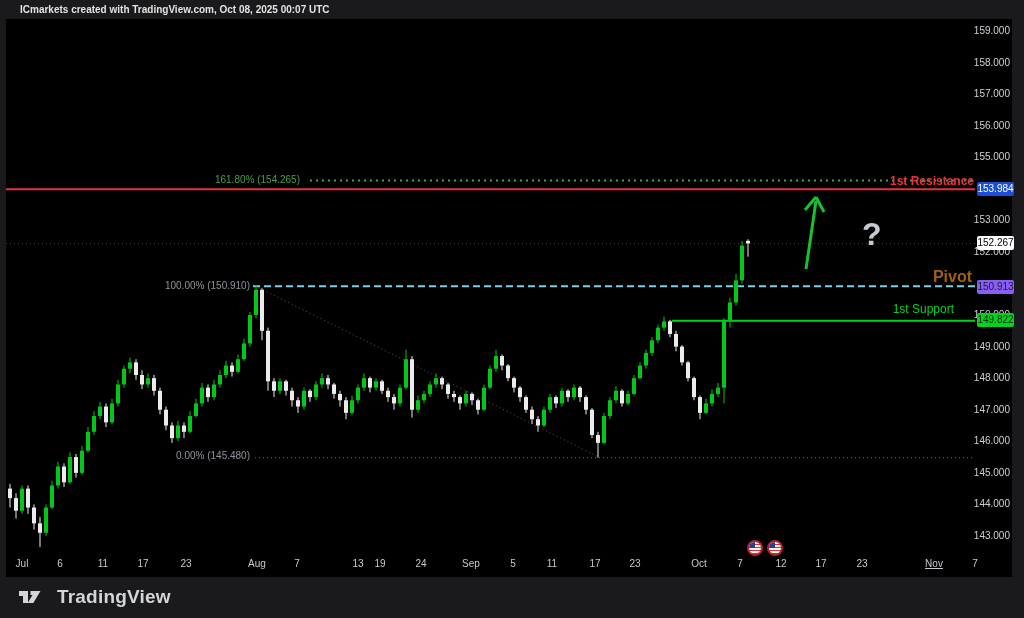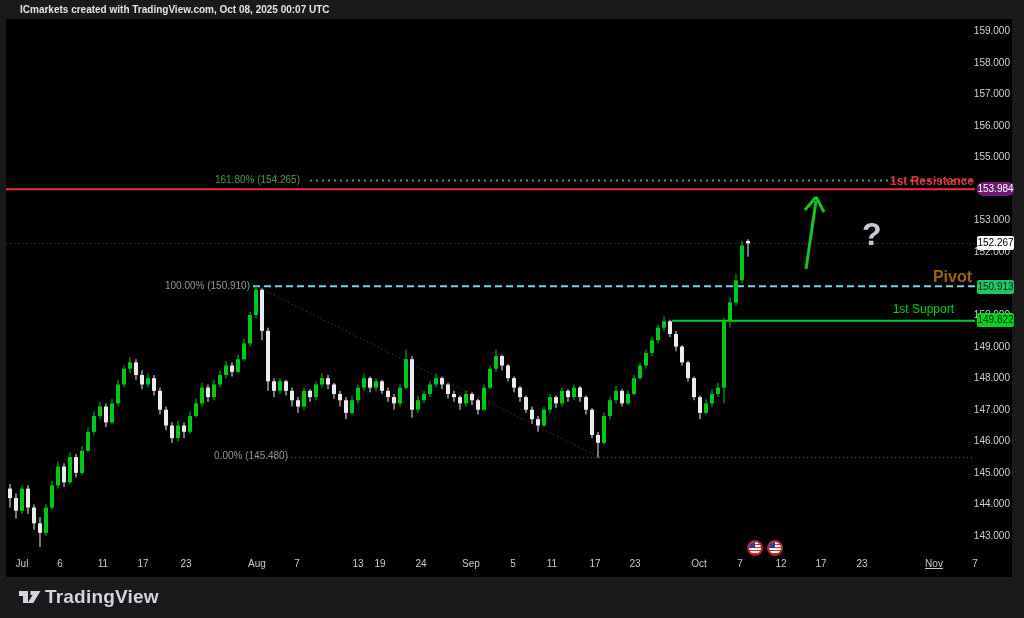--- a/index.html
+++ b/index.html
@@ -5,41 +5,41 @@
   html,body{margin:0;padding:0;background:#1a1a1c;width:1024px;height:618px;overflow:hidden;
     font-family:"Liberation Sans", sans-serif;}
   #stage{position:relative;width:1024px;height:617px;background:#1a1a1c;}
   #panel{position:absolute;left:6px;top:19px;width:1006px;height:558px;background:#000;}
   #chart-svg{position:absolute;left:0;top:0;z-index:2;}
   .lbl{position:absolute;z-index:3;white-space:nowrap;}
   #title{left:20px;top:4px;font-size:10px;font-weight:bold;color:#e3e3e3;}
   .fib-lbl{font-size:10px;color:#8f939c;text-align:center;}
   #fib161-lbl{right:724px;top:174px;color:#42a046;}
   #fib100-lbl{right:774px;top:280px;}
-  #fib0-lbl{right:736px;top:450px;}
+  #fib0-lbl{right:774px;top:450px;}
   #res-lbl{right:50px;top:174px;font-size:12px;font-weight:bold;color:#e8323c;}
   #pivot-lbl{right:52px;top:268px;font-size:16px;font-weight:bold;color:#a16207;}
   #sup-lbl{right:70px;top:302px;font-size:12px;font-weight:normal;color:#00d41e;text-align:right;}
   #qmark{left:862px;top:216px;font-size:32px;font-weight:bold;color:#c5cad3;}
   .ytick{position:absolute;z-index:3;width:60px;right:14px;text-align:right;
     font-size:10px;color:#ced1d6;}
   .xtick{position:absolute;z-index:3;top:558px;font-size:10px;color:#c6c9ce;transform:translateX(-50%);}
   .ptag{position:absolute;z-index:4;left:977px;width:37px;height:14px;border-radius:2px;
     font-size:10px;line-height:14px;text-align:center;}
-  #tag-res{background:#701a75;color:#fff;border-radius:6px;}
+  #tag-res{background:#1d4ed8;color:#fff;}
   #tag-last{background:#fff;color:#000;}
-  #tag-pivot{background:#22c55e;color:#06262e;}
+  #tag-pivot{background:#8b5cf6;color:#06262e;}
   #tag-sup{background:#00d41e;color:#04260a;}
   .flag{position:absolute;z-index:3;width:12px;height:12px;border-radius:50%;
     border:2px solid #b3242c;overflow:hidden;
     background:repeating-linear-gradient(180deg,#f3f3f3 0 1.5px,#d2333c 1.5px 3px);}
   .flag::before{content:"";position:absolute;left:0;top:0;width:6px;height:6px;background:#2a3f8f;}
   #flag-1{left:747px;top:540px;}
   #flag-2{left:767px;top:540px;}
-  #watermark{position:absolute;z-index:3;left:18px;top:586px;display:flex;align-items:center;gap:3px;}
+  #watermark{position:absolute;z-index:3;left:18px;top:586px;display:flex;align-items:center;gap:15px;}
   #wm-text{font-size:19px;font-weight:bold;color:#d2d5da;letter-spacing:0.2px;}
 </style>
 </head>
 <body>
 
 <div id="stage">
   <div class="lbl" id="title">ICmarkets created with TradingView.com, Oct 08, 2025 00:07 UTC</div>
 
   <div id="panel"></div>
   <svg id="chart-svg" width="1024" height="618">

